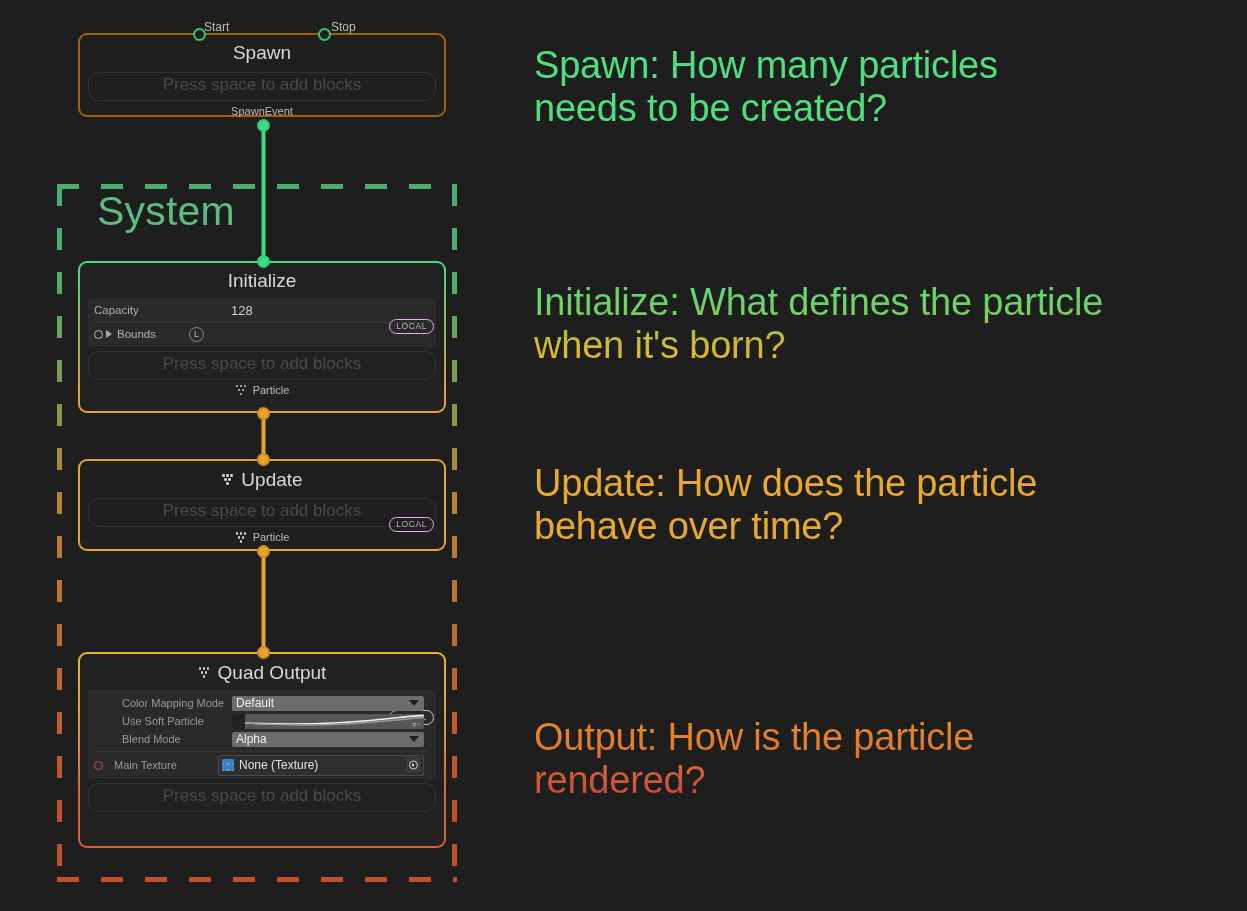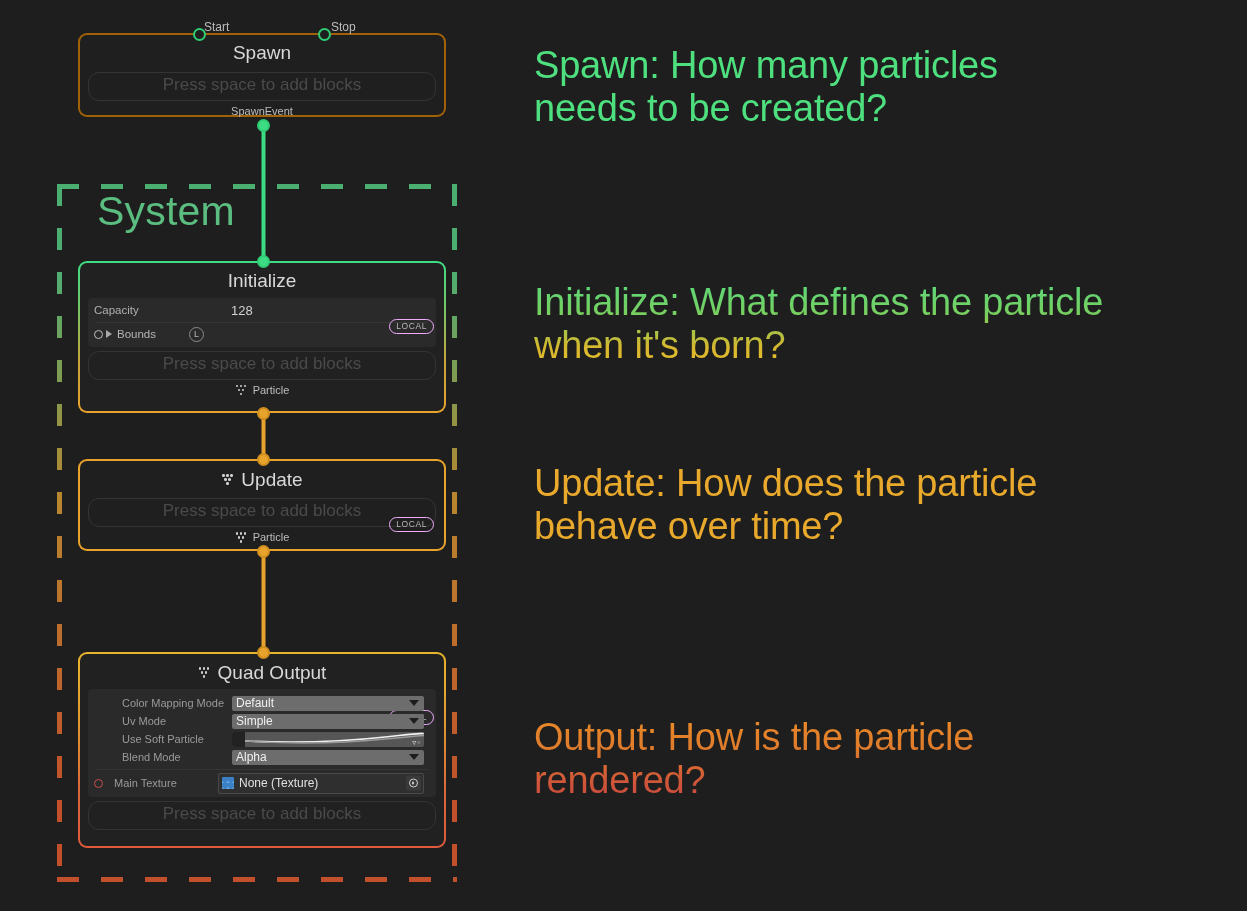--- a/index.html
+++ b/index.html
@@ -445,27 +445,20 @@
         </span>
         <span class="local-badge">LOCAL</span>
       </div>
 
       <div class="prop-block">
         <div class="out-rows">
           <div class="out-row">
             <span class="out-label">Color Mapping Mode</span>
             <span class="dropdown">
               <span>Default</span>
-              <span class="chev"></span>
-            </span>
-          </div>
-          <div class="out-row">
-            <span class="out-label">Uv Mode</span>
-            <span class="dropdown">
-              <span>Simple</span>
               <span class="chev"></span>
             </span>
           </div>
           <div class="out-row">
             <span class="out-label">Use Soft Particle</span>
             <span class="curve-field">
               <span class="swatch"></span>
               <svg width="196" height="15" viewBox="0 0 196 15" preserveAspectRatio="none">
                 <path d="M0 9 C 45 11, 95 10, 140 5 S 185 1, 196 1" stroke="#f2f2f2" stroke-width="1.6" fill="none"></path>
                 <path d="M0 9 C 45 12, 95 11.5, 140 7 S 185 3, 196 2.6" stroke="#9a9a9a" stroke-width="1.3" fill="none"></path>

